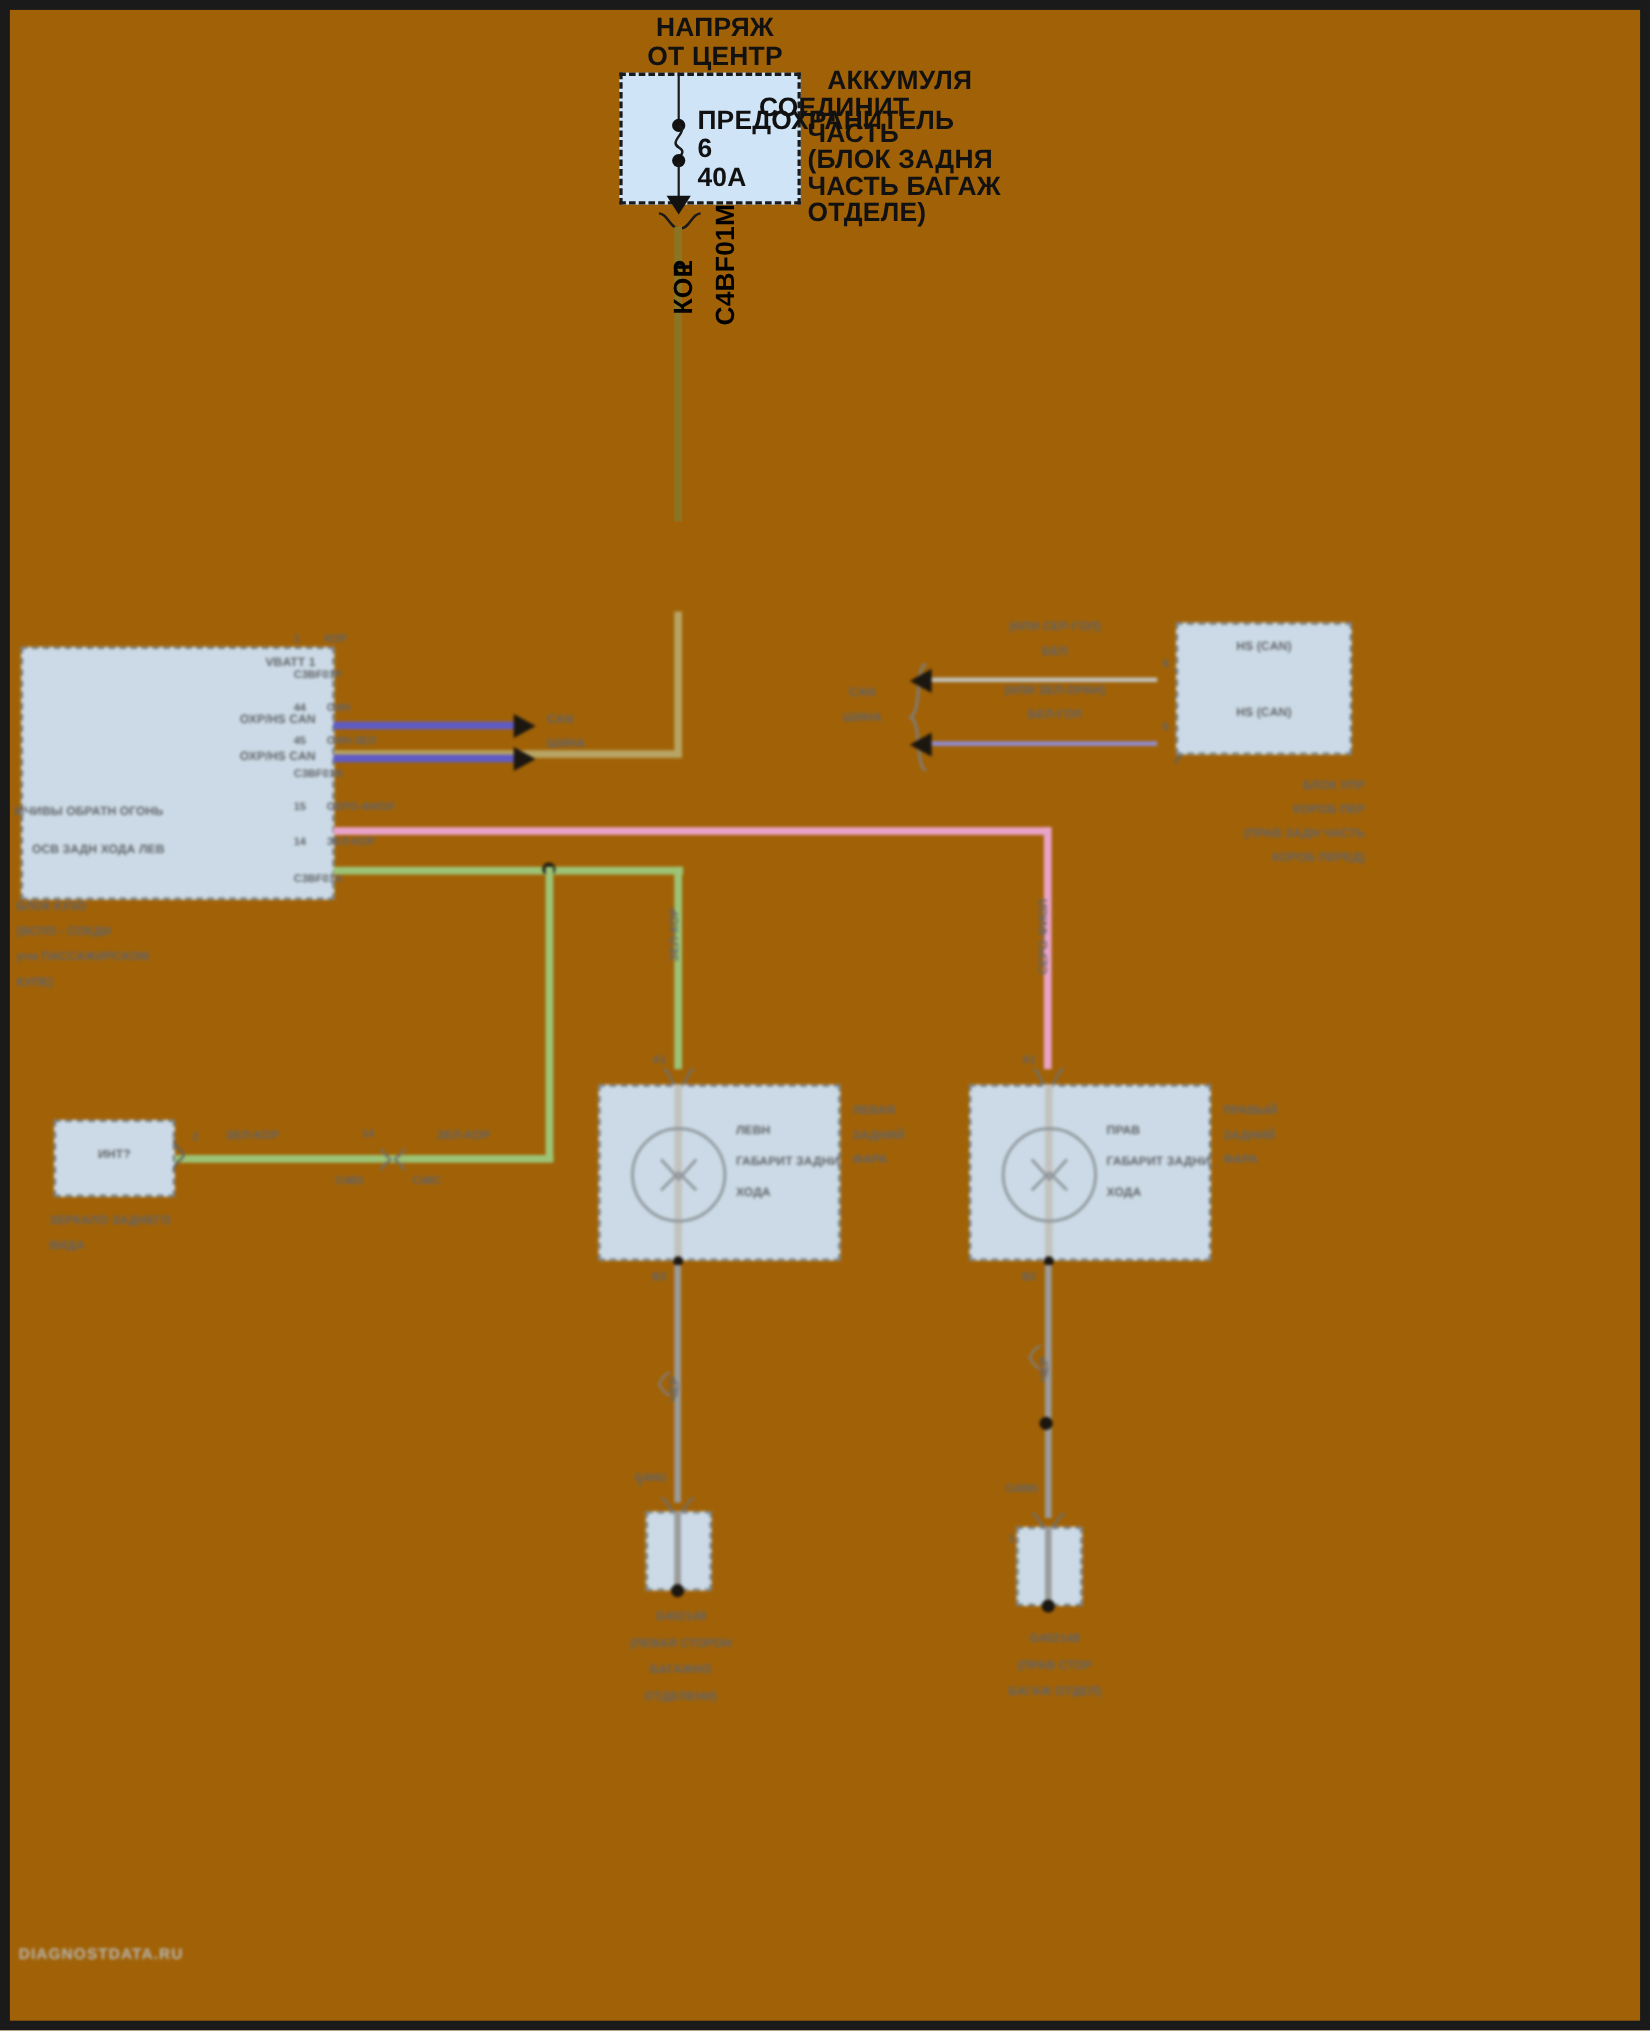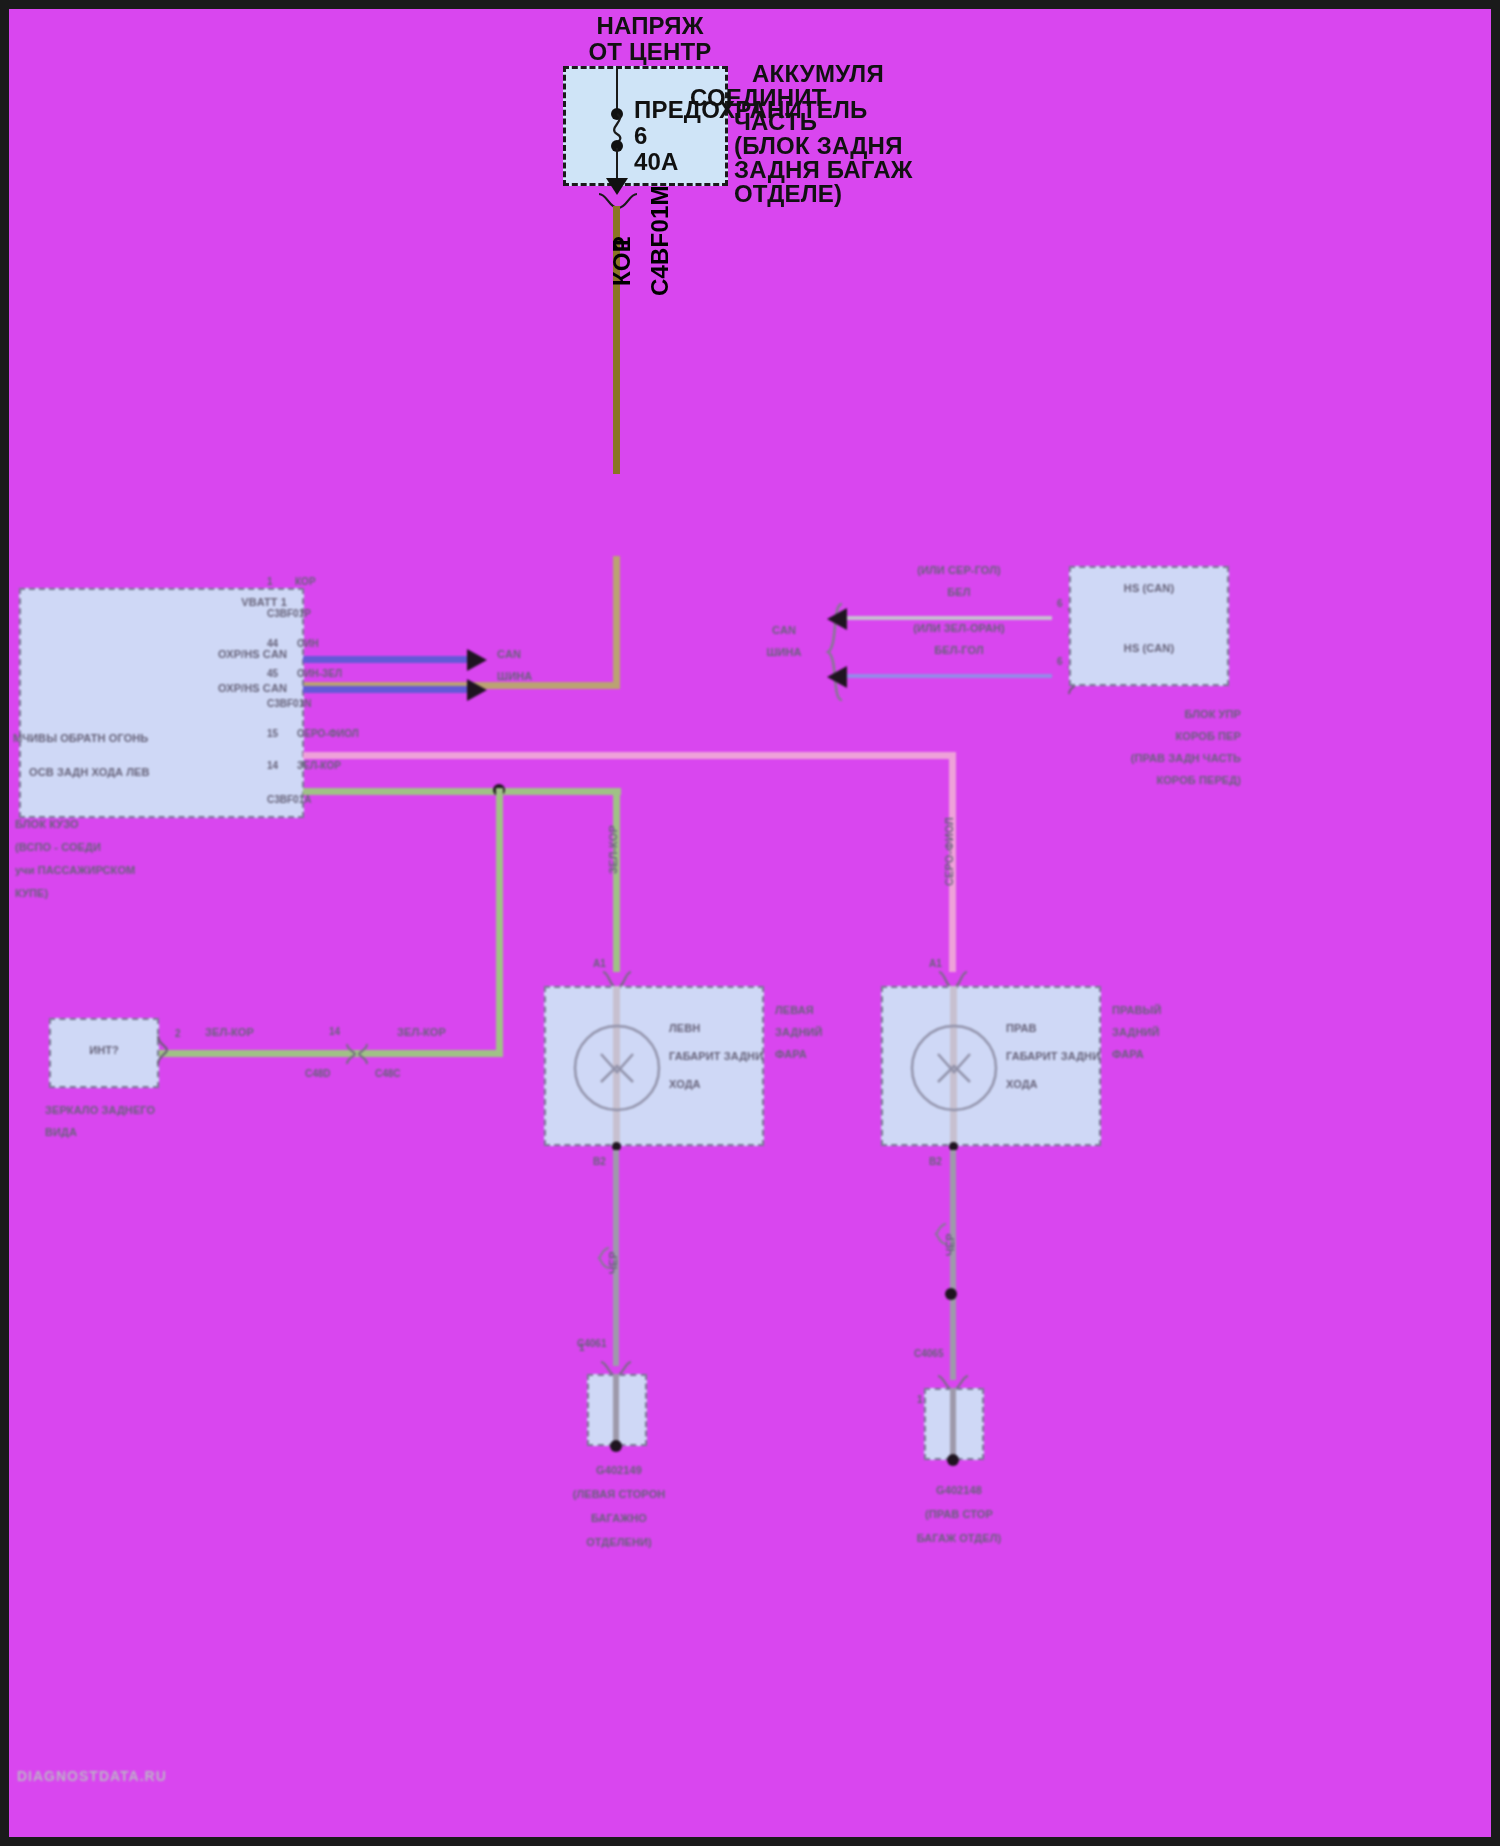--- a/index.html
+++ b/index.html
@@ -1,20 +1,20 @@
 <!DOCTYPE html>
 <html><head>
 <meta charset="utf-8">
 <style>
   html,body{margin:0;padding:0;background:#fff;}
   body{font-family:"Liberation Sans", sans-serif;}
   #page{
     position:relative;
     width:1500px;height:1846px;
-    background:#d946ef;
+    background:#a16207;
     overflow:hidden;
     box-sizing:border-box;
   }
   
   #frame{
     position:absolute;left:0;top:0;width:1500px;height:1846px;
     border:9px solid #1a1a1a;box-sizing:border-box;pointer-events:none;
   }
   
   #blur-zone{
@@ -94,21 +94,21 @@
   <div class="arrowDn" style="left:606px;top:178px;"></div>
 
   <div class="txt crisp" style="left:634px;top:96px;">ПРЕДОХРАНИТЕЛЬ</div>
   <div class="txt crisp" style="left:634px;top:122px;">6</div>
   <div class="txt crisp" style="left:634px;top:148px;">40A</div>
 
   <div class="txt crisp" style="left:752px;top:60px;">АККУМУЛЯ</div>
   <div class="txt crisp" style="left:690px;top:84px;">СОЕДИНИТ</div>
   <div class="txt crisp" style="left:734px;top:108px;">ЧАСТЬ</div>
   <div class="txt crisp" style="left:734px;top:132px;">(БЛОК ЗАДНЯ</div>
-  <div class="txt crisp" style="left:734px;top:156px;">ЗАДНЯ БАГАЖ</div>
+  <div class="txt crisp" style="left:734px;top:156px;">ЧАСТЬ БАГАЖ</div>
   <div class="txt crisp" style="left:734px;top:180px;">ОТДЕЛЕ)</div>
 
   <svg class="abs" style="left:597px;top:192px;" width="42" height="20" viewBox="0 0 42 20">
     <path d="M2 2 C 10 2, 12 16, 21 16 C 30 16, 32 2, 40 2" fill="none" stroke="#1a1a1a" stroke-width="2.2"></path>
   </svg>
 
   <div class="wire w-brn" style="left:613px;top:206px;width:7px;height:268px;"></div>
 
   <div class="vert-label crisp" style="left:608px;top:286px;">КОР</div>
   <div class="vert-label crisp" style="left:608px;top:250px;">1</div>

